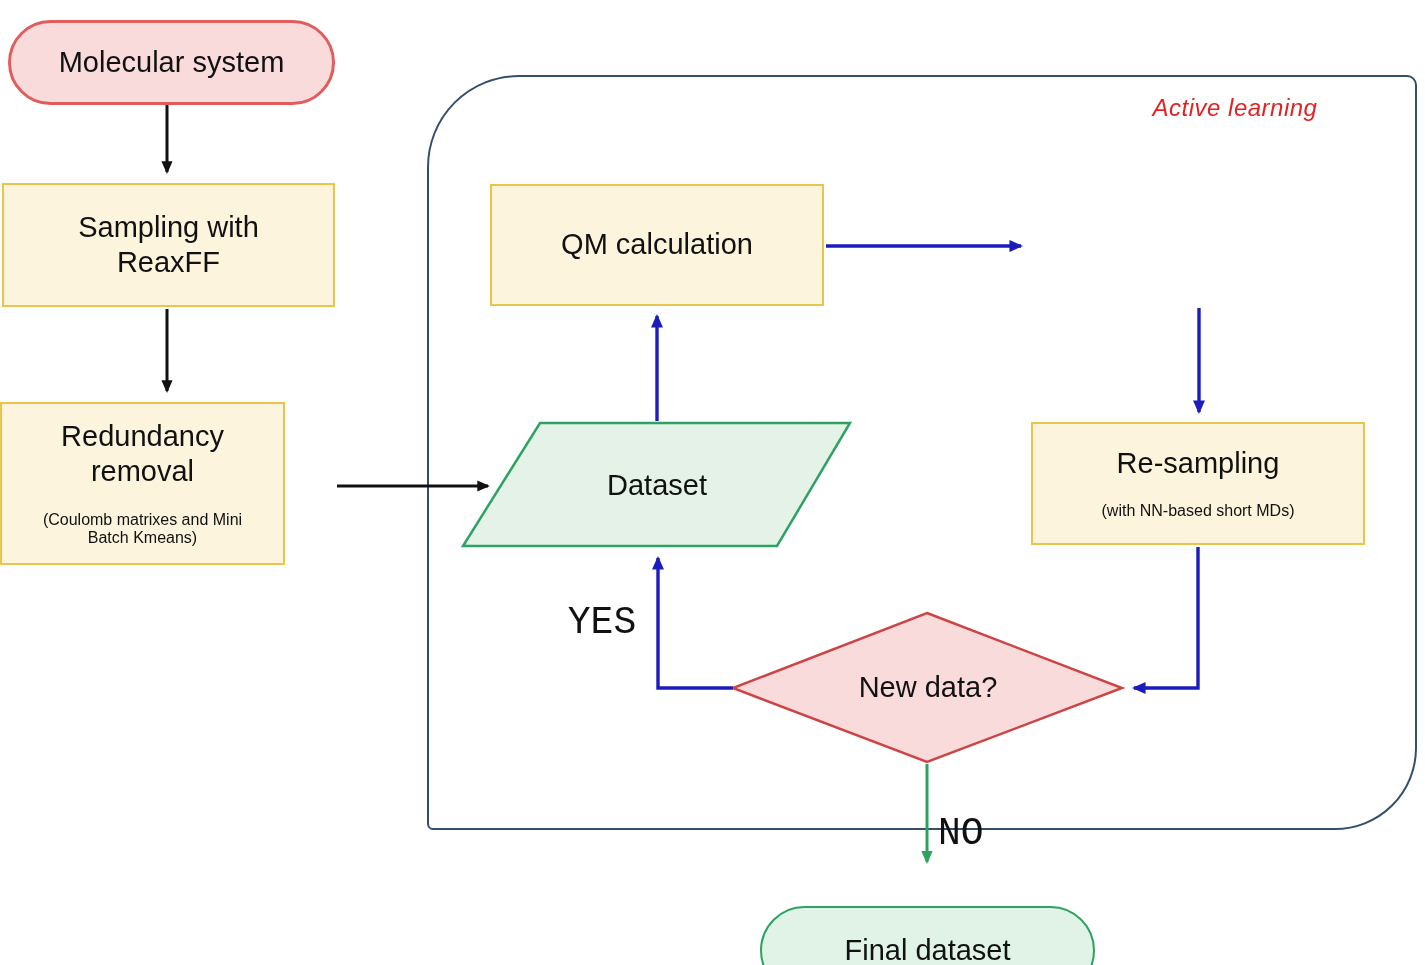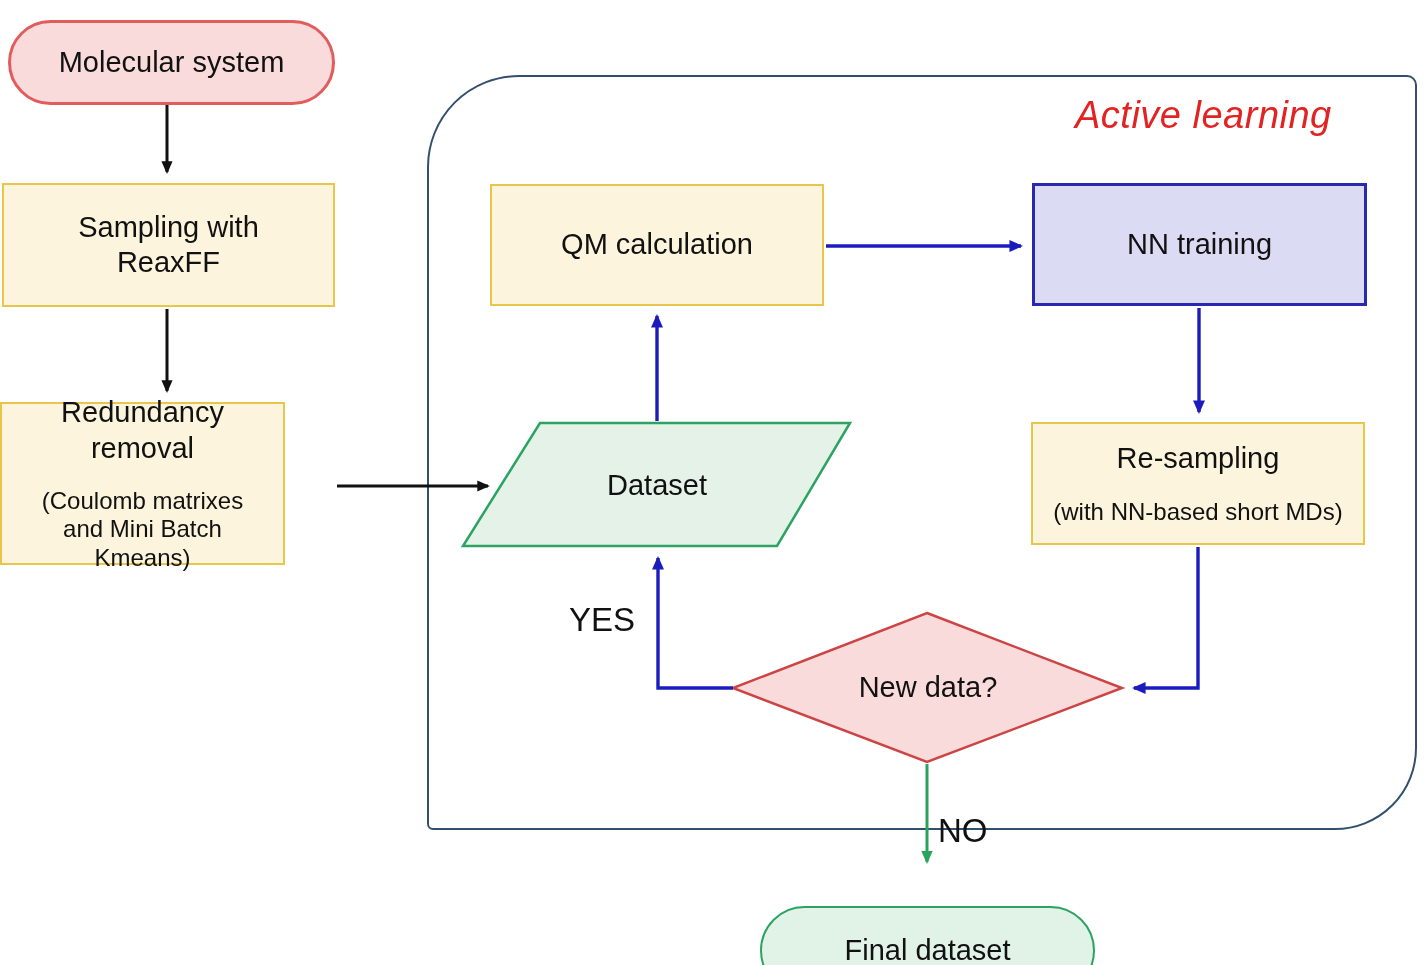--- a/index.html
+++ b/index.html
@@ -25,42 +25,42 @@
     width: 990px; height: 755px;
     border: 2px solid var(--container-border, #32506e);
     border-radius: 92px 10px 82px 6px;
     box-sizing: border-box;
     background: transparent;
   }
   .al-label {
     position: absolute;
     left: 1075px; top: 94px;
     width: 320px;
-    text-align: left;
-    font-size: 38px;
+    text-align: center;
+    font-size: 24px;
     font-style: italic;
     color: var(--active-learning-red, #e32222);
     letter-spacing: 0.5px;
   }
   
   .node {
     position: absolute;
     box-sizing: border-box;
     display: flex;
     flex-direction: column;
     align-items: center;
     justify-content: center;
     text-align: center;
     font-size: 29px;
     line-height: 1.22;
   }
   .node .lbl { max-width: 100%; }
   .node .lbl.wrap { max-width: 240px; }
   .node .cap {
-    font-size: 24px;
+    font-size: 16px;
     line-height: 1.18;
     margin-top: 21px;
   }
   .cap.narrow { max-width: 232px; }
   
   .pill-pink {
     left: 8px; top: 20px; width: 327px; height: 85px;
     background: var(--pink-fill, #fadbdb);
     border: 3px solid var(--pink-border, #e15d5d);
     border-radius: 44px;
@@ -88,22 +88,23 @@
   .shape-label {
     position: absolute;
     text-align: center;
     font-size: 29px;
   }
   .dataset-label  { left: 507px; top: 469px; width: 300px; }
   .decision-label { left: 778px; top: 671px; width: 300px; }
   
   .edge-label {
     position: absolute;
-    font-size: 33px;
+    font-size: 38px;
     color: var(--text, #111);
+    font-family: Liberation Mono, monospace;
   }
   .yes-label { left: 556px; top: 601px; width: 92px; text-align: center; }
   .no-label  { left: 938px; top: 788px; width: 90px; text-align: left; margin-top: 24px; }
   
   .p-dataset { fill: var(--green-fill, #e4f2e7); stroke: var(--green-border, #2ca362); stroke-width: 2.5; }
   .p-diamond { fill: var(--diamond-fill, #f9dbdb); stroke: var(--diamond-border, #cc4444); stroke-width: 2.5; }
   .edge-black { stroke: var(--arrow-black, #111111); stroke-width: 3;   fill: none; }
   .edge-blue  { stroke: var(--arrow-blue, #1c1cbe);  stroke-width: 3.4; fill: none; }
   .edge-green { stroke: var(--arrow-green, #2aa35c); stroke-width: 3;   fill: none; }
   .mk-black { fill: var(--arrow-black, #111111); }
@@ -156,23 +157,20 @@
 
   <div class="node box-yellow box-redundancy">
     <span class="lbl wrap">Redundancy removal</span>
     <span class="cap narrow">(Coulomb matrixes and Mini Batch Kmeans)</span>
   </div>
 
   <div class="node box-yellow box-qm">
     <span class="lbl">QM calculation</span>
   </div>
 
-  <div class="node box-nn">
-    <span class="lbl">NN training</span>
-  </div>
 
   <div class="node box-yellow box-resampling">
     <span class="lbl">Re-sampling</span>
     <span class="cap">(with NN-based short MDs)</span>
   </div>
 
   <div class="node pill-final">
     <span class="lbl">Final dataset</span>
   </div>
 

